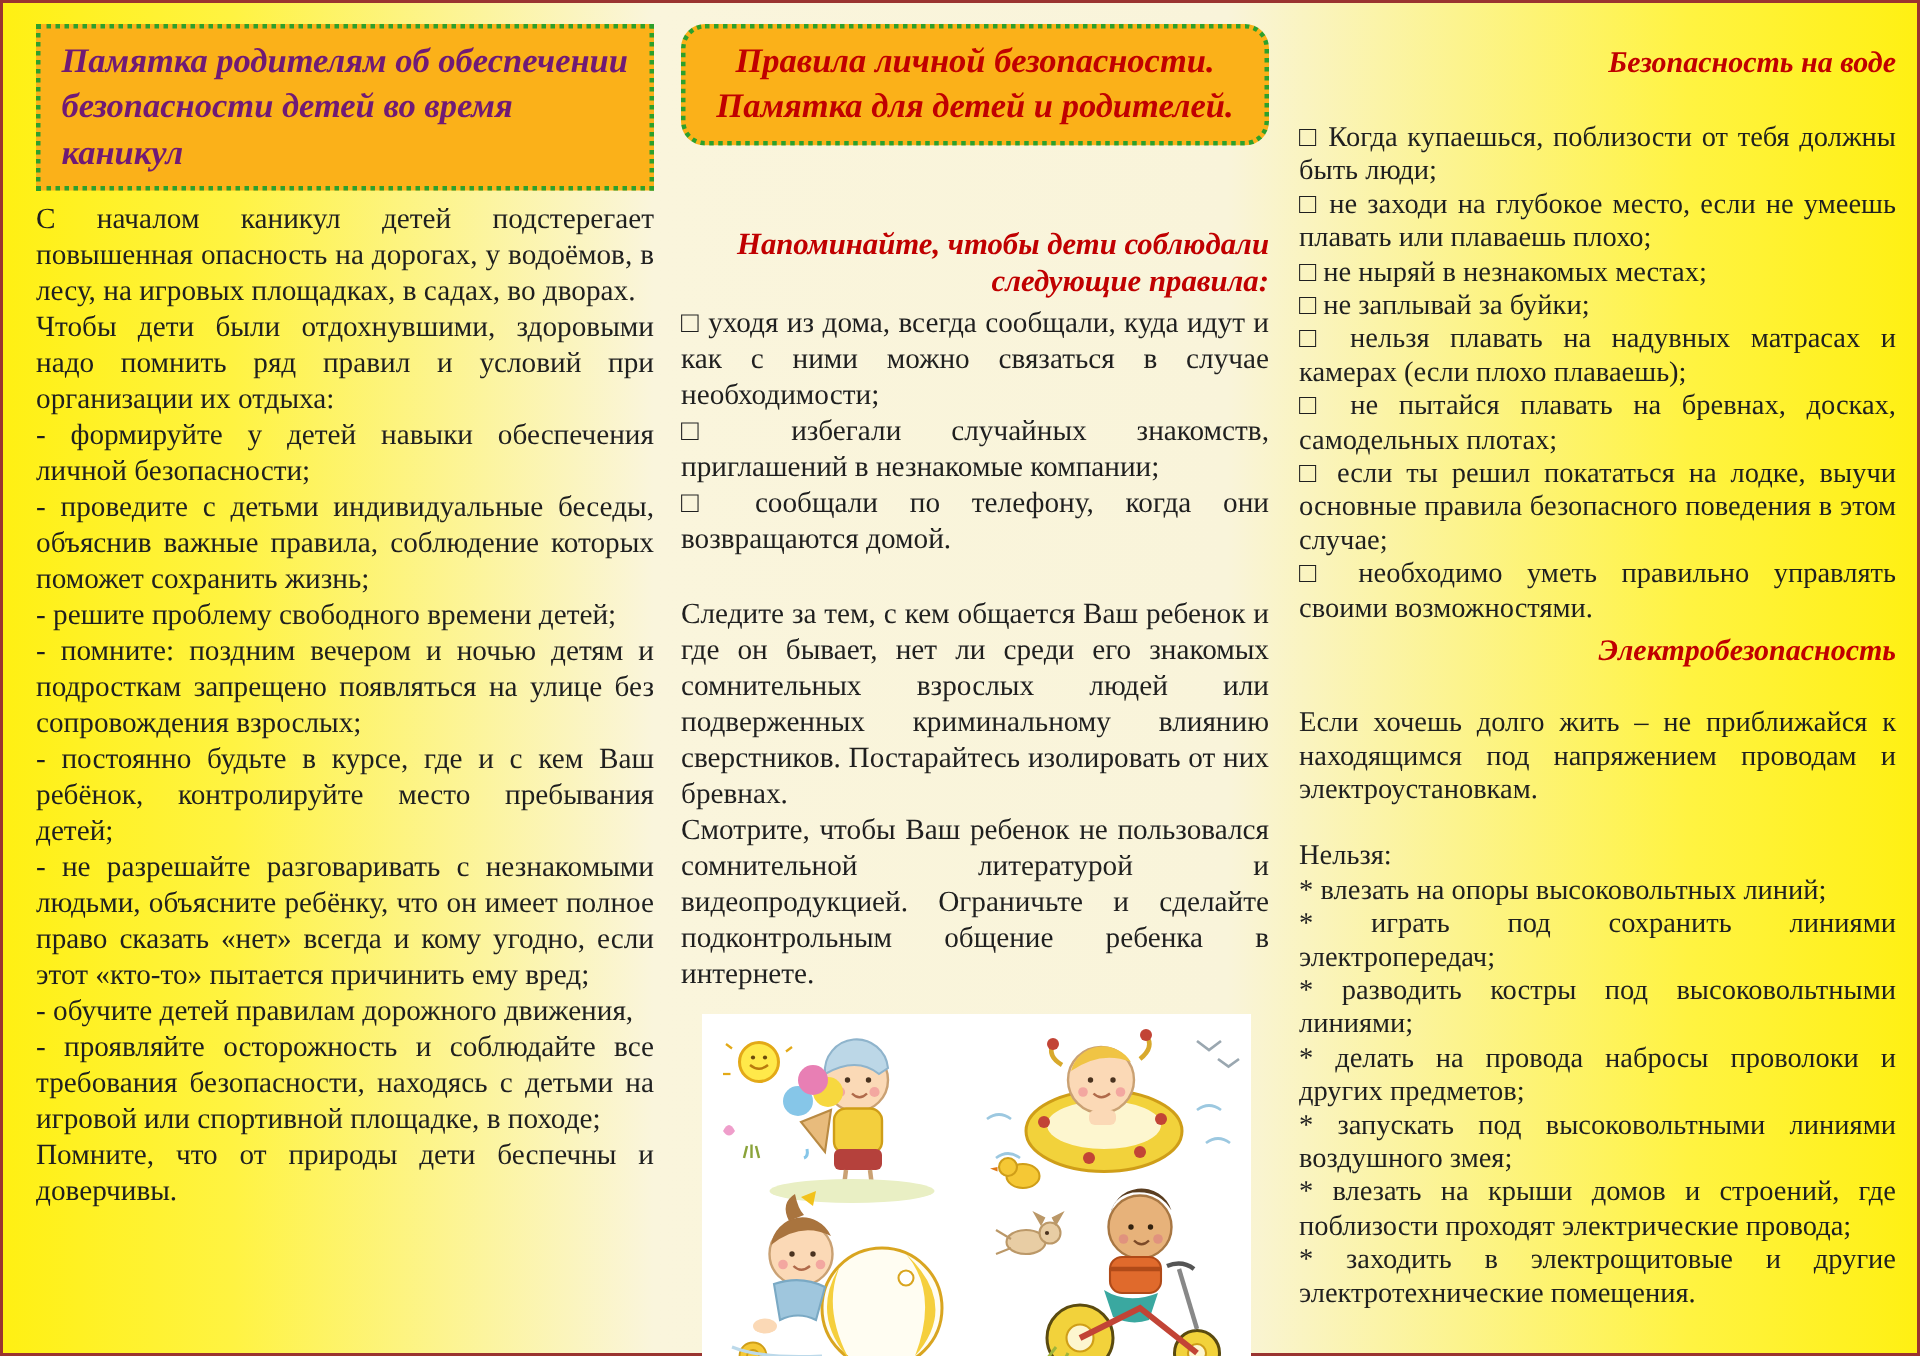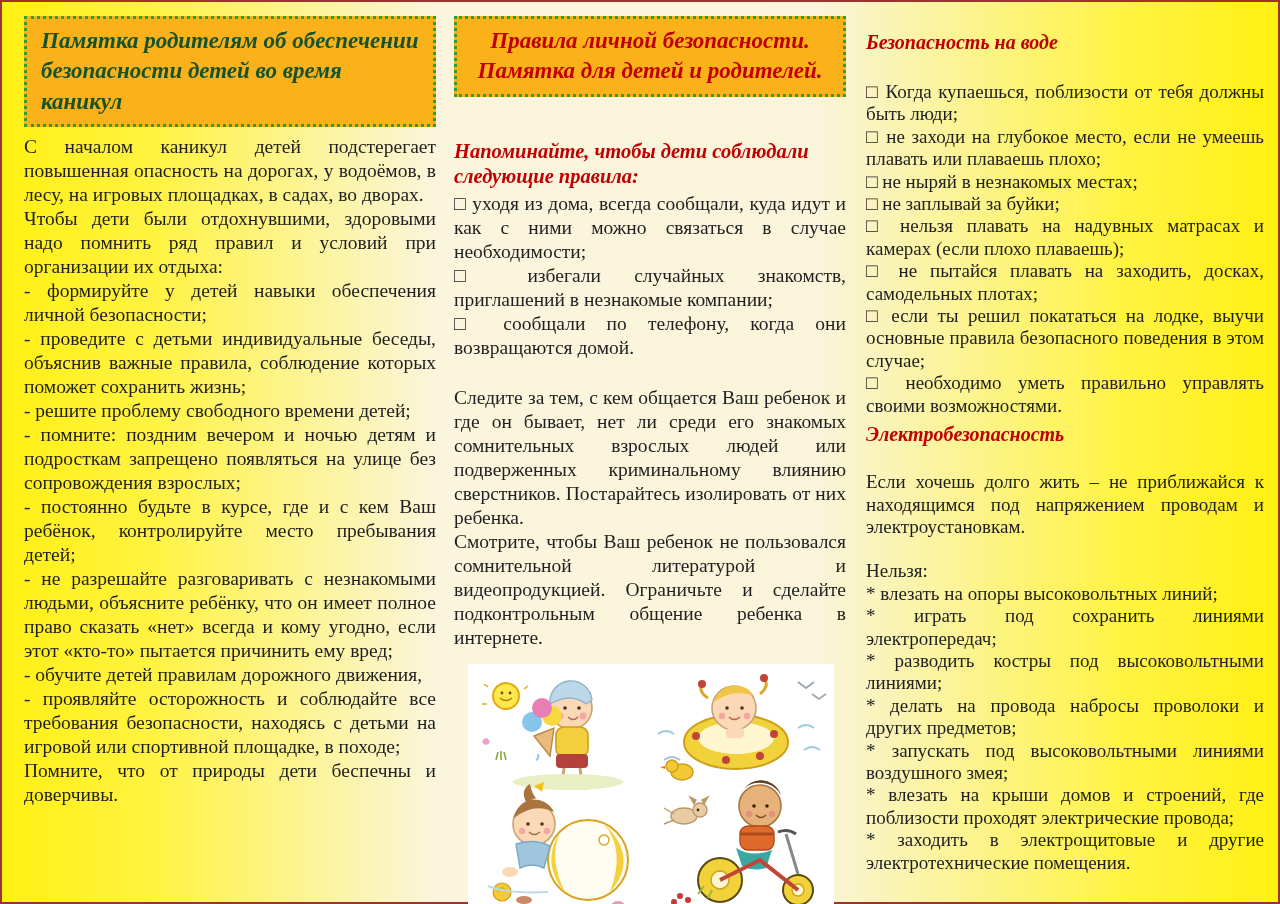--- a/index.html
+++ b/index.html
@@ -10,30 +10,30 @@
         border:2px solid #9a3430;box-sizing:content-box;
         background:linear-gradient(90deg,#fff013 0%,#fff342 12%,#faf5dc 34%,#f9f4da 64%,#fff342 88%,#fff013 100%);}
   .col{position:absolute;top:0;height:904px;}
   .col1{left:22px;width:412px;}
   .col2{left:452px;width:392px;}
   .col3{left:864px;width:398px;}
 
   .title-box{margin-top:14px;background:#fbb119;border:3px dotted #2ca02c;
              padding:7px 8px;text-align:center;font-weight:bold;font-style:italic;
              font-size:23px;line-height:1.32;}
-  .title-box.blue{color:#14532d;text-align:left;padding-left:14px;}
-  .title-box.red{color:#c00000;}
+  .title-box.blue{color:#701a75;text-align:left;padding-left:14px;}
+  .title-box.red{color:#c00000;border-radius:16px;}
 
   .body-text{font-size:19.5px;line-height:1.23;text-align:justify;}
   .body-text p{margin:0;}
   .col1 .body-text{margin-top:8px;}
 
-  .red-head{color:#c00000;font-weight:bold;font-style:italic;text-align:left;
+  .red-head{color:#c00000;font-weight:bold;font-style:italic;text-align:right;
             font-size:20.5px;line-height:1.25;}
-  .col2 .red-head{margin-top:42px;}
+  .col2 .red-head{margin-top:54px;}
   .col2 .checklist{margin-top:2px;}
   .col2 .follow-paras{margin-top:26px;}
 
   .illustration-wrap{margin-top:14px;margin-left:14px;width:366px;height:246px;
             background:#ffffff;}
 
   .col3 .body-text{font-size:19px;line-height:1.18;}
   .col3 .sec-title{margin-top:28px;font-size:20px;}
   .col3 .water-list{margin-top:26px;}
   .col3 .electro-title{margin-top:5px;}
@@ -77,21 +77,21 @@
 
     <div class="body-text checklist">
 
     <p>□ уходя из дома, всегда сообщали, куда идут и как с ними можно связаться в случае необходимости;</p>
         <p>□ избегали случайных знакомств, приглашений в незнакомые компании;</p>
         <p>□ сообщали по телефону, когда они возвращаются домой.</p>
       </div>
 
     <div class="body-text follow-paras">
 
-    <p>Следите за тем, с кем общается Ваш ребенок и где он бывает, нет ли среди его знакомых сомнительных взрослых людей или подверженных криминальному влиянию сверстников. Постарайтесь изолировать от них ребенка.</p>
+    <p>Следите за тем, с кем общается Ваш ребенок и где он бывает, нет ли среди его знакомых сомнительных взрослых людей или подверженных криминальному влиянию сверстников. Постарайтесь изолировать от них бревнах.</p>
         <p>Смотрите, чтобы Ваш ребенок не пользовался сомнительной литературой и видеопродукцией. Ограничьте и сделайте подконтрольным общение ребенка в интернете.</p>
       </div>
 
     <div class="illustration-wrap">
       <svg width="366" height="246" viewBox="0 0 366 246">
         <rect x="0" y="0" width="366" height="246" fill="#ffffff"></rect>
 
         <g>
           <circle cx="38" cy="32" r="13" fill="#ffe94a" stroke="#e3a917" stroke-width="2"></circle>
           <path d="M32 34 q6 5 12 0" stroke="#b97b0e" stroke-width="1.6" fill="none"></path>
@@ -232,21 +232,21 @@
 
   <div class="col col3">
     <div class="red-head sec-title">Безопасность на воде</div>
     <div class="body-text water-list">
 
     <p>□ Когда купаешься, поблизости от тебя должны быть люди;</p>
         <p>□ не заходи на глубокое место, если не умеешь плавать или плаваешь плохо;</p>
         <p>□ не ныряй в незнакомых местах;</p>
         <p>□ не заплывай за буйки;</p>
         <p>□ нельзя плавать на надувных матрасах и камерах (если плохо плаваешь);</p>
-        <p>□ не пытайся плавать на заходить, досках, самодельных плотах;</p>
+        <p>□ не пытайся плавать на бревнах, досках, самодельных плотах;</p>
         <p>□ если ты решил покататься на лодке, выучи основные правила безопасного поведения в этом случае;</p>
         <p>□ необходимо уметь правильно управлять своими возможностями.</p>
       </div>
 
     <div class="red-head sec-title electro-title">Электробезопасность</div>
     <div class="body-text electro-intro">
       <p>Если хочешь долго жить – не приближайся к находящимся под напряжением проводам и электроустановкам.</p>
     </div>
     <div class="body-text electro-label">
       <p>Нельзя:</p>

